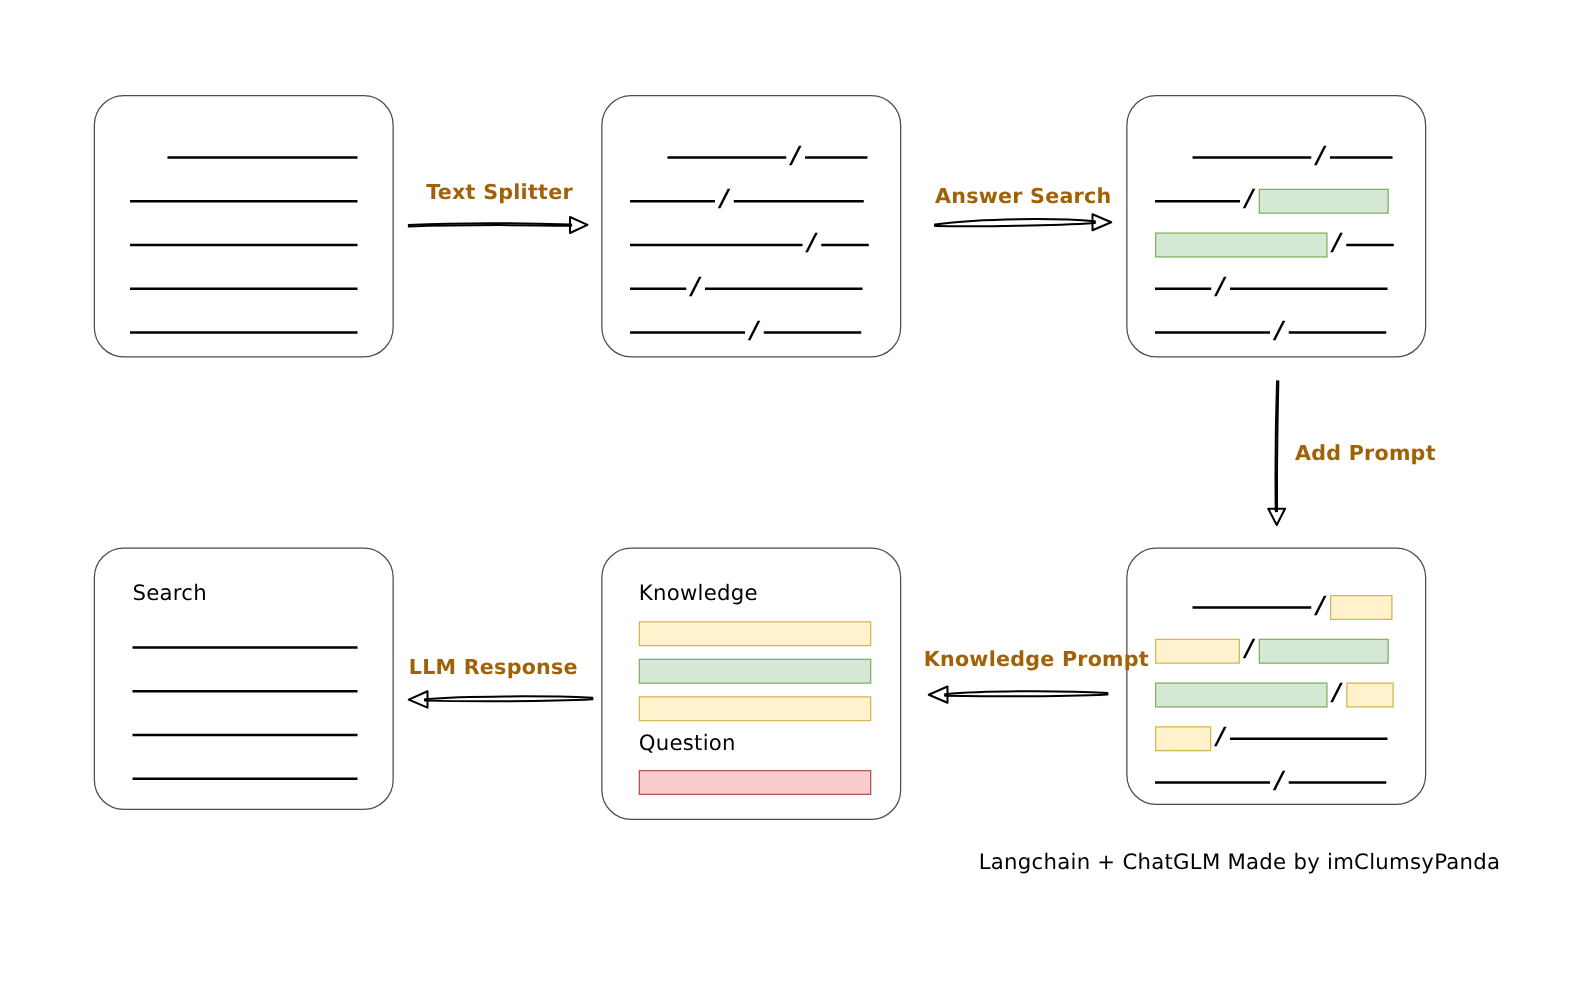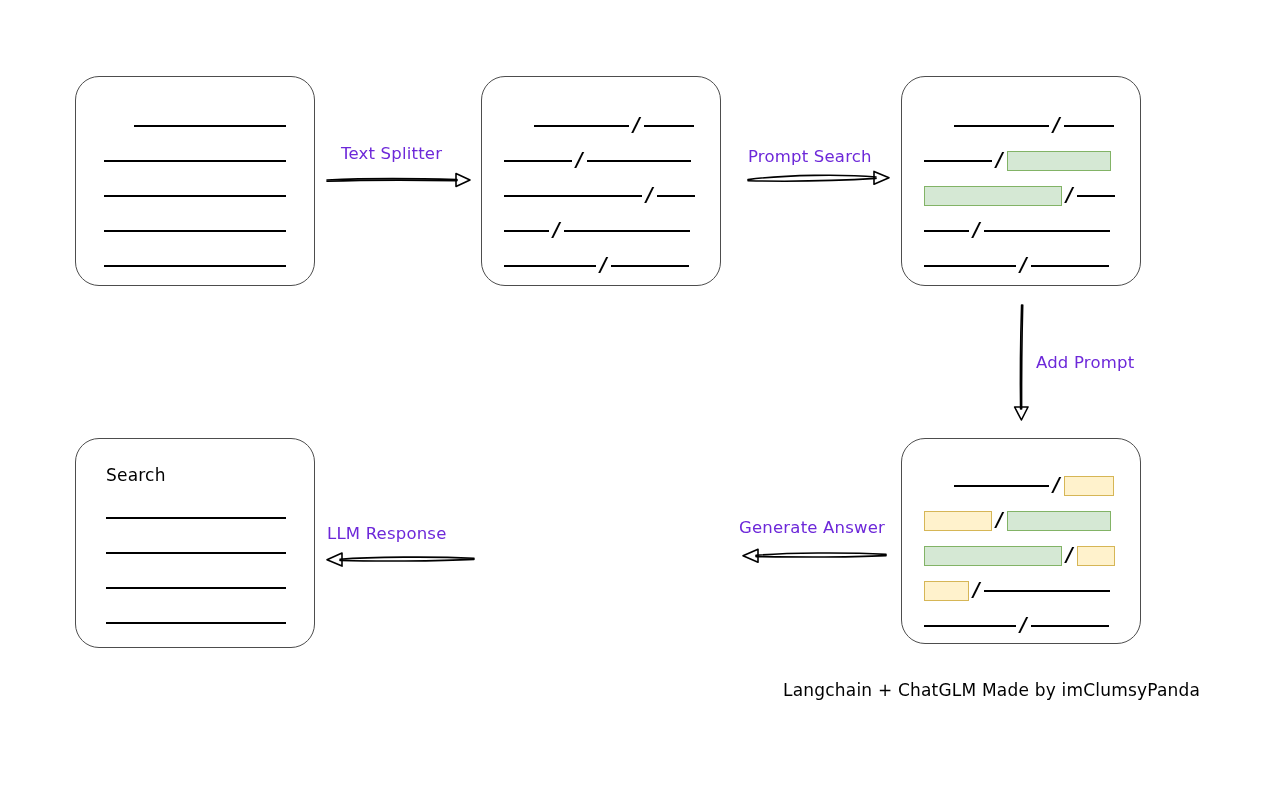--- a/index.html
+++ b/index.html
@@ -90,22 +90,23 @@
     position: absolute;
     font-size: 17px;
     letter-spacing: 0.2px;
     color: #000;
     white-space: nowrap;
   }
   .edge-label {
     position: absolute;
     font-size: 16.5px;
     letter-spacing: 0.2px;
-    color: #6d28d9;
+    color: #a16207;
     white-space: nowrap;
+    font-weight: bold;
   }
   .footer-label {
     position: absolute;
     font-size: 17px;
     letter-spacing: 0.2px;
     color: #000;
     white-space: nowrap;
   }
   svg.edge {
     position: absolute;
@@ -189,21 +190,21 @@
           </div>
           <div class="row" style="top: 176px;">
             <span class="gap" style="width: 22px;"></span>
             <span class="seg" style="width: 92px;"></span>
             <span class="slash">/</span>
             <span class="seg" style="width: 78px;"></span>
           </div>
         </div>
     </div>
 
-    <div class="edge-label" style="left:748px; top:147px;">Prompt Search</div>
+    <div class="edge-label" style="left:748px; top:147px;">Answer Search</div>
     <svg class="edge" style="left:745px; top:166px; width:148px; height:24px;" viewBox="0 0 148 24">
       <path d="M3,13.6 C40,8.6 100,8.2 131,11.0"></path>
       <path d="M3,14.8 C42,15.6 100,14.4 131,12.4"></path>
       <polygon class="head" points="129,5.4 144,11.8 129,18.2"></polygon>
     </svg>
 
     <div class="doc-box" style="left:901px; top:76px; width:240px; height:210px;">
       <div class="rows">
           <div class="row" style="top: 36px;">
             <span class="gap" style="width: 52px;"></span>
@@ -273,27 +274,47 @@
           </div>
           <div class="row" style="top: 174px;">
             <span class="gap" style="width: 22px;"></span>
             <span class="seg" style="width: 92px;"></span>
             <span class="slash">/</span>
             <span class="seg" style="width: 78px;"></span>
           </div>
         </div>
     </div>
 
-    <div class="edge-label" style="left:739px; top:518px;">Generate Answer</div>
+    <div class="edge-label" style="left:739px; top:518px;">Knowledge Prompt</div>
     <svg class="edge" style="left:737px; top:544px; width:152px; height:22px;" viewBox="0 0 152 22">
       <path d="M149,10.4 C110,8.2 50,8.6 19,11.4"></path>
       <path d="M149,11.6 C112,13.6 50,13.0 19,12.6"></path>
       <polygon class="head" points="21,5.2 6,11.8 21,18.2"></polygon>
     </svg>
 
+    <div class="doc-box" style="left:481px; top:438px; width:240px; height:218px;">
+      <div class="box-label" style="left:29px; top:26px;">Knowledge</div>
+      <div class="rows">
+          <div class="row" style="top: 55px; left: 29px;">
+            <span class="seg fill-yellow" style="width: 186px;"></span>
+          </div>
+          <div class="row" style="top: 85px; left: 29px;">
+            <span class="seg fill-green" style="width: 186px;"></span>
+          </div>
+          <div class="row" style="top: 115px; left: 29px;">
+            <span class="seg fill-yellow" style="width: 186px;"></span>
+          </div>
+        </div>
+      <div class="box-label" style="left:29px; top:146px;">Question</div>
+      <div class="rows">
+          <div class="row" style="top: 174px; left: 29px;">
+            <span class="seg fill-red" style="width: 186px;"></span>
+          </div>
+        </div>
+    </div>
 
     <div class="edge-label" style="left:327px; top:524px;">LLM Response</div>
     <svg class="edge" style="left:319px; top:548px; width:158px; height:22px;" viewBox="0 0 158 22">
       <path d="M155,10.2 C115,8.4 52,8.8 21,11.3"></path>
       <path d="M155,11.4 C118,13.4 52,13.2 21,12.5"></path>
       <polygon class="head" points="23,5.0 8,11.7 23,18.1"></polygon>
     </svg>
 
     <div class="doc-box" style="left:75px; top:438px; width:240px; height:210px;">
       <div class="box-label" style="left:30px; top:26px;">Search</div>

